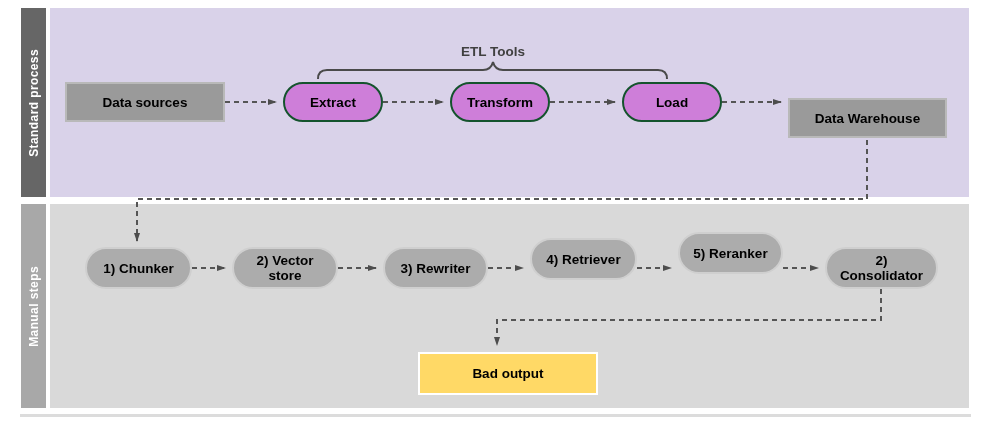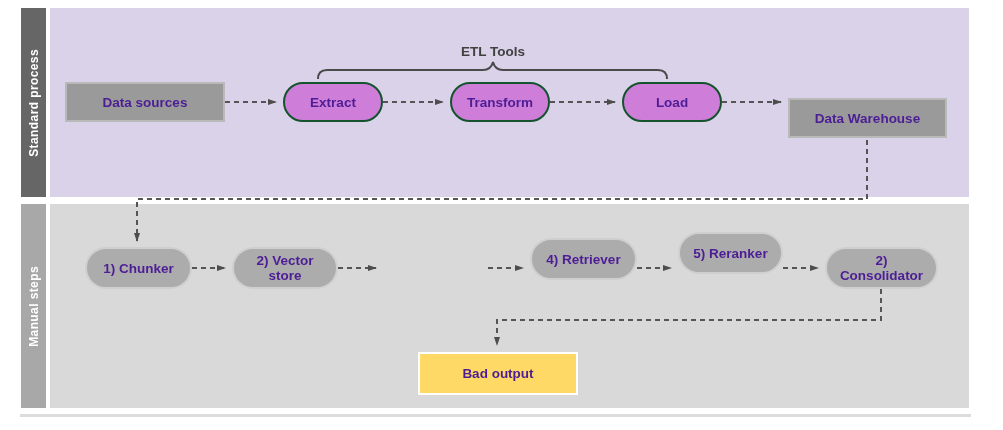--- a/index.html
+++ b/index.html
@@ -17,39 +17,39 @@
   }
   .lane1-bar{top:8px;height:189px;background:#666666;}
   .lane2-bar{top:204px;height:204px;background:#A8A8A8;}
   .lane-label{
     writing-mode:vertical-rl;transform:rotate(180deg);
     color:#ffffff;font-weight:bold;font-size:12px;letter-spacing:0.4px;
     white-space:nowrap;
   }
   .node{
     position:absolute;display:flex;align-items:center;justify-content:center;
-    color:#4c1d95;font-weight:bold;font-size:13.5px;text-align:center;
+    color:#000000;font-weight:bold;font-size:13.5px;text-align:center;
     box-sizing:border-box;line-height:15px;
   }
   .rect-gray{background:#9A9A9A;border:2px solid #b9b9b9;}
   .pill-purple{background:#CE7ED9;border:2px solid #14532d;border-radius:21px;}
   .pill-gray{background:#ACACAC;border:2px solid #cfcfcf;border-radius:21px;}
   .rect-yellow{background:#FFD966;border:2px solid #ffffff;}
   .n-data-sources{left:65px;top:82px;width:160px;height:40px;}
   .n-extract{left:283px;top:82px;width:100px;height:40px;}
   .n-transform{left:450px;top:82px;width:100px;height:40px;}
   .n-load{left:622px;top:82px;width:100px;height:40px;}
   .n-data-warehouse{left:788px;top:82px;width:159px;height:40px;margin-top:16px;}
   .n-chunker{left:85px;top:247px;width:107px;height:42px;}
   .n-vector-store{left:232px;top:247px;width:106px;height:42px;padding:0 14px;}
   .n-rewriter{left:383px;top:247px;width:105px;height:42px;}
   .n-retriever{left:530px;top:238px;width:107px;height:42px;}
   .n-reranker{left:678px;top:232px;width:105px;height:42px;}
   .n-consolidator{left:825px;top:247px;width:113px;height:42px;padding:0 10px;}
-  .n-bad-output{left:418px;top:352px;width:160px;height:43px;}
+  .n-bad-output{left:418px;top:352px;width:180px;height:43px;}
   .etl-label{
     position:absolute;left:493px;top:44px;transform:translateX(-50%);
     color:#404040;font-weight:bold;font-size:13.5px;white-space:nowrap;
   }
   .overlay{position:absolute;left:0;top:0;width:1003px;height:430px;pointer-events:none;}
   .bottom-rule{position:absolute;left:20px;top:414px;width:951px;height:3px;background:#dcdcdc;}
 </style>
 </head>
 <body>
 
@@ -102,20 +102,23 @@
   <div class="node rect-gray n-data-warehouse">
     <span>Data Warehouse</span>
   </div>
 
   <div class="node pill-gray n-chunker">
     <span>1) Chunker</span>
   </div>
   <div class="node pill-gray n-vector-store">
     <span>2) Vector store</span>
   </div>
+  <div class="node pill-gray n-rewriter">
+    <span>3) Rewriter</span>
+  </div>
   <div class="node pill-gray n-retriever">
     <span>4) Retriever</span>
   </div>
   <div class="node pill-gray n-reranker">
     <span>5) Reranker</span>
   </div>
   <div class="node pill-gray n-consolidator">
     <span>2) Consolidator</span>
   </div>
 

